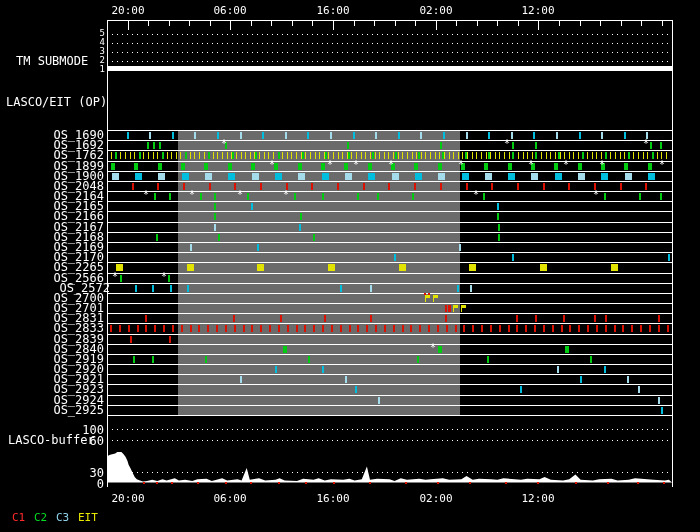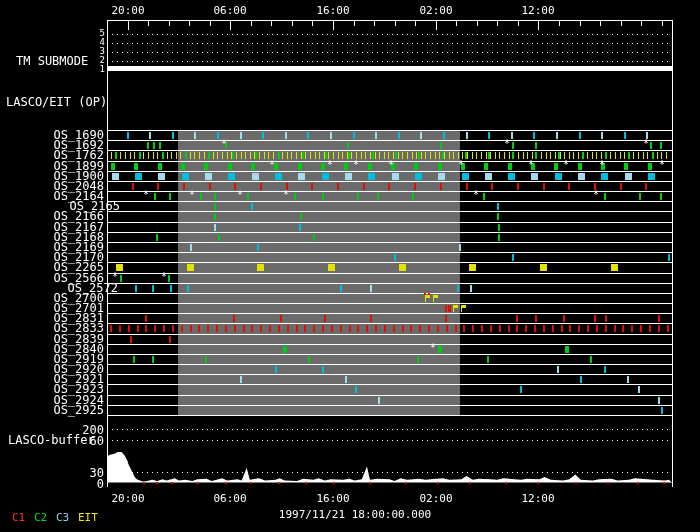--- a/index.html
+++ b/index.html
@@ -13,21 +13,20 @@
   .ctr{text-align:center;}
   .rgt{text-align:right;}
 </style>
 </head>
 <body>
 
 <div id="screen">
   <div class="lbl" style="left:16px;top:54px;font-size:12px;">TM SUBMODE</div>
   <div class="lbl" style="left:6px;top:95px;font-size:12px;">LASCO/EIT (OP)</div>
   <div class="lbl" style="left:8px;top:433px;font-size:12px;">LASCO-buffer</div>
-  <div class="lbl ctr" style="left:273px;top:508px;width:164px;font-size:11px;">1997/11/21 18:00:00.000</div>
   <div id="legend">
       <div class="lbl" style="left: 12px; top: 511px; font-size: 11px; color: rgb(255, 42, 42);">C1</div>
       <div class="lbl" style="left: 34px; top: 511px; font-size: 11px; color: rgb(0, 221, 34);">C2</div>
       <div class="lbl" style="left: 56px; top: 511px; font-size: 11px; color: rgb(143, 212, 234);">C3</div>
       <div class="lbl" style="left: 78px; top: 511px; font-size: 11px; color: rgb(232, 232, 0);">EIT</div>
     </div>
 <div class="" style="position: absolute; left: 177.882px; top: 131px; width: 282.5px; height: 284px; background: rgb(107, 107, 107);"></div>
     <div class="hline" style="left: 107px; top: 20px; width: 566px; height: 1px;"></div>
     <div class="vline" style="left: 107px; top: 21px; width: 1px; height: 5px;"></div>
     <div class="vline" style="left: 128px; top: 21px; width: 1px; height: 9px;"></div>
@@ -388,21 +387,21 @@
     <div class="tick" style="position: absolute; left: 483px; top: 193px; width: 2px; height: 7px; background: rgb(0, 204, 17);"></div>
     <div class="tick" style="position: absolute; left: 604px; top: 193px; width: 2px; height: 7px; background: rgb(0, 204, 17);"></div>
     <div class="tick" style="position: absolute; left: 639px; top: 193px; width: 2px; height: 7px; background: rgb(0, 204, 17);"></div>
     <div class="tick" style="position: absolute; left: 660px; top: 193px; width: 2px; height: 7px; background: rgb(0, 204, 17);"></div>
     <div class="ast" style="left: 143px; top: 190px;">*</div>
     <div class="ast" style="left: 189px; top: 190px;">*</div>
     <div class="ast" style="left: 237px; top: 190px;">*</div>
     <div class="ast" style="left: 283px; top: 190px;">*</div>
     <div class="ast" style="left: 473px; top: 190px;">*</div>
     <div class="ast" style="left: 593px; top: 190px;">*</div>
-    <div class="rgt" style="position: absolute; left: 16px; top: 201px; width: 104px; font-size: 12px; line-height: 10px;">OS_2165</div>
+    <div class="rgt" style="position: absolute; left: 0px; top: 201px; width: 104px; font-size: 12px; line-height: 10px;">OS_2165</div>
     <div class="tick" style="position: absolute; left: 214px; top: 203px; width: 2px; height: 7px; background: rgb(0, 204, 17);"></div>
     <div class="tick" style="position: absolute; left: 251px; top: 203px; width: 2px; height: 7px; background: rgb(0, 190, 221);"></div>
     <div class="tick" style="position: absolute; left: 497px; top: 203px; width: 2px; height: 7px; background: rgb(0, 190, 221);"></div>
     <div class="rgt" style="position: absolute; left: 0px; top: 211px; width: 104px; font-size: 12px; line-height: 10px;">OS_2166</div>
     <div class="tick" style="position: absolute; left: 214px; top: 213px; width: 2px; height: 7px; background: rgb(0, 204, 17);"></div>
     <div class="tick" style="position: absolute; left: 300px; top: 213px; width: 2px; height: 7px; background: rgb(0, 204, 17);"></div>
     <div class="tick" style="position: absolute; left: 497px; top: 213px; width: 2px; height: 7px; background: rgb(0, 204, 17);"></div>
     <div class="rgt" style="position: absolute; left: 0px; top: 222px; width: 104px; font-size: 12px; line-height: 10px;">OS_2167</div>
     <div class="tick" style="position: absolute; left: 214px; top: 224px; width: 2px; height: 7px; background: rgb(164, 220, 236);"></div>
     <div class="tick" style="position: absolute; left: 299px; top: 224px; width: 2px; height: 7px; background: rgb(0, 190, 221);"></div>
@@ -427,21 +426,21 @@
     <div class="tick" style="position: absolute; left: 328px; top: 264px; width: 7px; height: 7px; background: rgb(227, 227, 0);"></div>
     <div class="tick" style="position: absolute; left: 399px; top: 264px; width: 7px; height: 7px; background: rgb(227, 227, 0);"></div>
     <div class="tick" style="position: absolute; left: 469px; top: 264px; width: 7px; height: 7px; background: rgb(227, 227, 0);"></div>
     <div class="tick" style="position: absolute; left: 540px; top: 264px; width: 7px; height: 7px; background: rgb(227, 227, 0);"></div>
     <div class="tick" style="position: absolute; left: 611px; top: 264px; width: 7px; height: 7px; background: rgb(227, 227, 0);"></div>
     <div class="rgt" style="position: absolute; left: 0px; top: 273px; width: 104px; font-size: 12px; line-height: 10px;">OS_2566</div>
     <div class="tick" style="position: absolute; left: 120px; top: 275px; width: 2px; height: 7px; background: rgb(0, 204, 17);"></div>
     <div class="tick" style="position: absolute; left: 168px; top: 275px; width: 2px; height: 7px; background: rgb(0, 204, 17);"></div>
     <div class="ast" style="left: 112px; top: 272px;">*</div>
     <div class="ast" style="left: 161px; top: 272px;">*</div>
-    <div class="rgt" style="position: absolute; left: 14px; top: 283px; width: 104px; font-size: 12px; line-height: 10px;">OS_2572</div>
+    <div class="rgt" style="position: absolute; left: 6px; top: 283px; width: 104px; font-size: 12px; line-height: 10px;">OS_2572</div>
     <div class="tick" style="position: absolute; left: 135px; top: 285px; width: 2px; height: 7px; background: rgb(0, 190, 221);"></div>
     <div class="tick" style="position: absolute; left: 152px; top: 285px; width: 2px; height: 7px; background: rgb(0, 190, 221);"></div>
     <div class="tick" style="position: absolute; left: 170px; top: 285px; width: 2px; height: 7px; background: rgb(0, 190, 221);"></div>
     <div class="tick" style="position: absolute; left: 187px; top: 285px; width: 2px; height: 7px; background: rgb(0, 190, 221);"></div>
     <div class="tick" style="position: absolute; left: 340px; top: 285px; width: 2px; height: 7px; background: rgb(0, 190, 221);"></div>
     <div class="tick" style="position: absolute; left: 370px; top: 285px; width: 2px; height: 7px; background: rgb(164, 220, 236);"></div>
     <div class="tick" style="position: absolute; left: 457px; top: 285px; width: 2px; height: 7px; background: rgb(0, 190, 221);"></div>
     <div class="tick" style="position: absolute; left: 470px; top: 285px; width: 2px; height: 7px; background: rgb(164, 220, 236);"></div>
     <div class="rgt" style="position: absolute; left: 0px; top: 293px; width: 104px; font-size: 12px; line-height: 10px;">OS_2700</div>
     <div class="" style="position: absolute; left: 425px; top: 295px; width: 1px; height: 7px; background: rgb(227, 227, 0);"></div>
@@ -566,21 +565,21 @@
     <div class="tick" style="position: absolute; left: 520px; top: 386px; width: 2px; height: 7px; background: rgb(0, 190, 221);"></div>
     <div class="tick" style="position: absolute; left: 638px; top: 386px; width: 2px; height: 7px; background: rgb(164, 220, 236);"></div>
     <div class="rgt" style="position: absolute; left: 0px; top: 395px; width: 104px; font-size: 12px; line-height: 10px;">OS_2924</div>
     <div class="tick" style="position: absolute; left: 378px; top: 397px; width: 2px; height: 7px; background: rgb(164, 220, 236);"></div>
     <div class="tick" style="position: absolute; left: 658px; top: 397px; width: 2px; height: 7px; background: rgb(164, 220, 236);"></div>
     <div class="rgt" style="position: absolute; left: 0px; top: 405px; width: 104px; font-size: 12px; line-height: 10px;">OS_2925</div>
     <div class="tick" style="position: absolute; left: 661px; top: 407px; width: 2px; height: 7px; background: rgb(0, 190, 221);"></div>
     <div class="dot" style="left: 107px; top: 429px; width: 565px;"></div>
     <div class="dot" style="left: 107px; top: 440px; width: 565px;"></div>
     <div class="dot" style="left: 107px; top: 472px; width: 565px;"></div>
-    <div class="rgt" style="position: absolute; left: 70px; top: 423px; width: 34px; font-size: 12px;">200</div>
+    <div class="rgt" style="position: absolute; left: 70px; top: 423px; width: 34px; font-size: 12px;">100</div>
     <div class="rgt" style="position: absolute; left: 70px; top: 434px; width: 34px; font-size: 12px;">60</div>
     <div class="rgt" style="position: absolute; left: 70px; top: 466px; width: 34px; font-size: 12px;">30</div>
     <div class="rgt" style="position: absolute; left: 70px; top: 477px; width: 34px; font-size: 12px;">0</div>
     <svg width="565" height="70" viewBox="0 0 565 70" style="position: absolute; left: 107px; top: 417px;">
       <polygon points="0,65.5 0.0,65.5 1.0,38.8 3.1,37.7 8.2,36.6 10.3,35.0 14.4,35.0 16.4,37.1 18.5,39.8 20.5,44.1 21.6,47.8 23.6,51.6 25.7,55.9 27.7,60.1 29.8,62.3 32.9,63.4 36.0,64.4 40.1,63.9 45.2,62.8 50.3,63.9 55.5,62.3 59.6,63.4 67.8,61.2 71.9,63.4 78.1,62.8 85.3,63.9 90.4,62.3 99.6,61.8 104.8,63.9 115.1,61.2 120.2,63.4 130.5,62.3 134.6,63.4 139.7,51.1 142.8,62.8 152.0,61.2 158.2,63.4 168.5,62.8 172.6,61.2 177.7,63.4 190.0,63.9 196.2,61.8 206.5,62.8 211.6,61.2 217.8,63.4 223.9,62.3 236.3,62.8 242.4,61.8 247.6,63.4 254.8,62.3 259.9,49.5 263.0,62.8 270.2,61.8 282.5,62.3 287.6,63.9 293.8,61.2 300.0,62.8 312.3,61.8 318.5,62.8 323.6,62.3 335.9,61.2 342.1,62.8 354.4,62.3 359.5,59.1 365.7,62.8 371.9,61.8 384.2,62.3 390.4,62.8 396.5,61.2 407.8,62.3 414.0,62.8 420.2,61.8 432.5,62.3 437.6,60.1 443.8,62.8 456.1,63.4 462.3,62.3 468.4,57.5 473.6,62.8 485.9,63.4 492.1,62.3 504.4,61.8 510.6,63.4 521.9,62.8 528.0,61.2 540.3,62.3 546.5,62.8 557.8,63.4 561.9,62.8 565.0,65.5 565,65.5" fill="#ffffff"></polygon>
     </svg>
     <div class="" style="position: absolute; left: 143px; top: 482px; width: 2px; height: 2px; background: rgb(221, 17, 0);"></div>
     <div class="" style="position: absolute; left: 156px; top: 482px; width: 2px; height: 2px; background: rgb(221, 17, 0);"></div>
     <div class="" style="position: absolute; left: 171px; top: 482px; width: 2px; height: 2px; background: rgb(221, 17, 0);"></div>
     <div class="" style="position: absolute; left: 197px; top: 482px; width: 2px; height: 2px; background: rgb(221, 17, 0);"></div>

